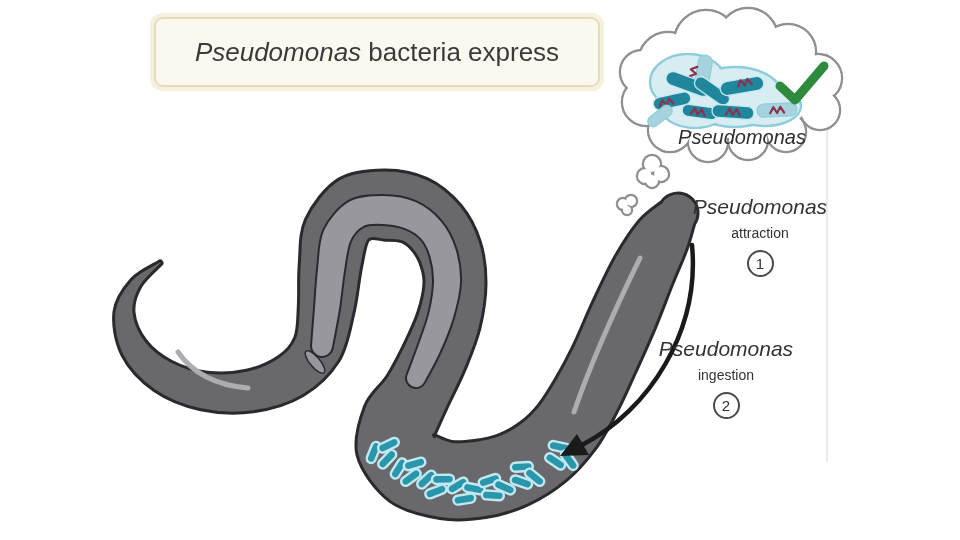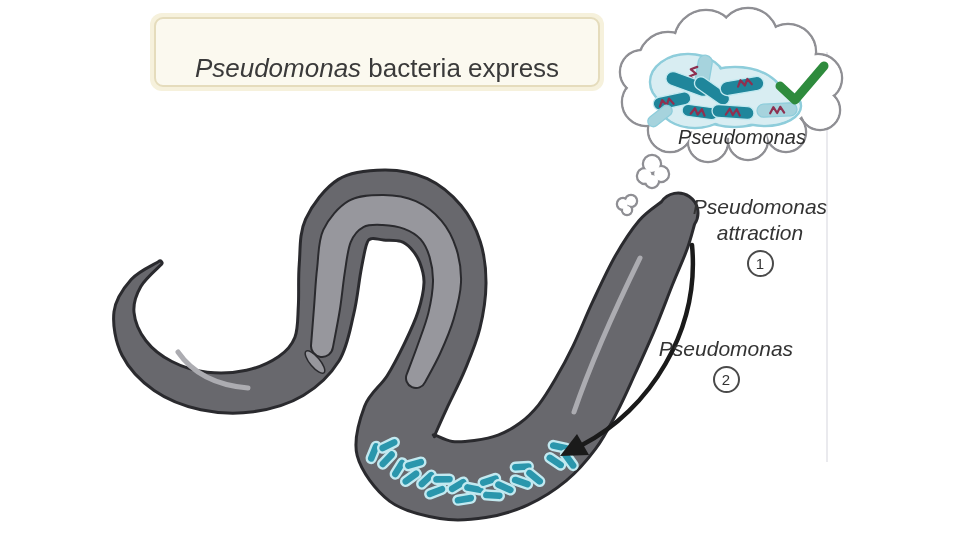--- a/index.html
+++ b/index.html
@@ -3,26 +3,26 @@
 <meta charset="utf-8">
 <style>
   html,body{margin:0;padding:0;background:#ffffff;}
   #stage{position:relative;width:960px;height:540px;background:#fff;overflow:hidden;
          font-family:"Liberation Sans",sans-serif;color:var(--text-dark,#333);}
   #scene{position:absolute;left:0;top:0;}
   .title-box{position:absolute;left:150px;top:13px;width:454px;height:78px;
     background:var(--title-box-outer,#f6f1dc);border-radius:12px;padding:0;box-sizing:border-box;}
   .title-inner{position:absolute;left:4px;top:4px;right:4px;bottom:4px;
     background:var(--title-box-bg,#fbf9ef);border:2px solid var(--title-box-border,#e5dcbc);
-    border-radius:9px;display:flex;flex-direction:column;justify-content:flex-end;align-items:center;
+    border-radius:9px;display:flex;flex-direction:column;justify-content:center;align-items:center;
     font-size:26px;line-height:33px;color:#3a3a3a;}
   .italic{font-style:italic;}
   .side-label{position:absolute;text-align:center;width:200px;}
   .side-label .sp{font-style:italic;font-size:21px;line-height:26px;display:block;}
-  .side-label .act{font-size:21px;line-height:26px;display:block;font-style:italic;}
+  .side-label .act{font-size:14px;line-height:26px;display:block;}
   .step-circle{width:27px;height:27px;border:2px solid #4a4a4a;border-radius:50%;
     margin:4px auto 0 auto;display:flex;align-items:center;justify-content:center;
     font-size:15px;color:#333;background:#fff;box-sizing:border-box;}
   .cloud-label{position:absolute;left:652px;top:126px;width:180px;text-align:center;
     font-style:italic;font-size:20px;color:#2f2f2f;}
 </style>
 </head>
 <body>
 
 <div id="stage">
@@ -179,16 +179,17 @@
   <div class="cloud-label">Pseudomonas</div>
 
   <div class="side-label" style="left:660px;top:194px;">
     <span class="sp">Pseudomonas</span>
     <span class="act">attraction</span>
     <div class="step-circle">1</div>
   </div>
 
   <div class="side-label" style="left:626px;top:336px;">
     <span class="sp">Pseudomonas</span>
+    <span class="act">ingestion</span>
     <div class="step-circle">2</div>
   </div>
 
 </div>
 
 </body></html>

